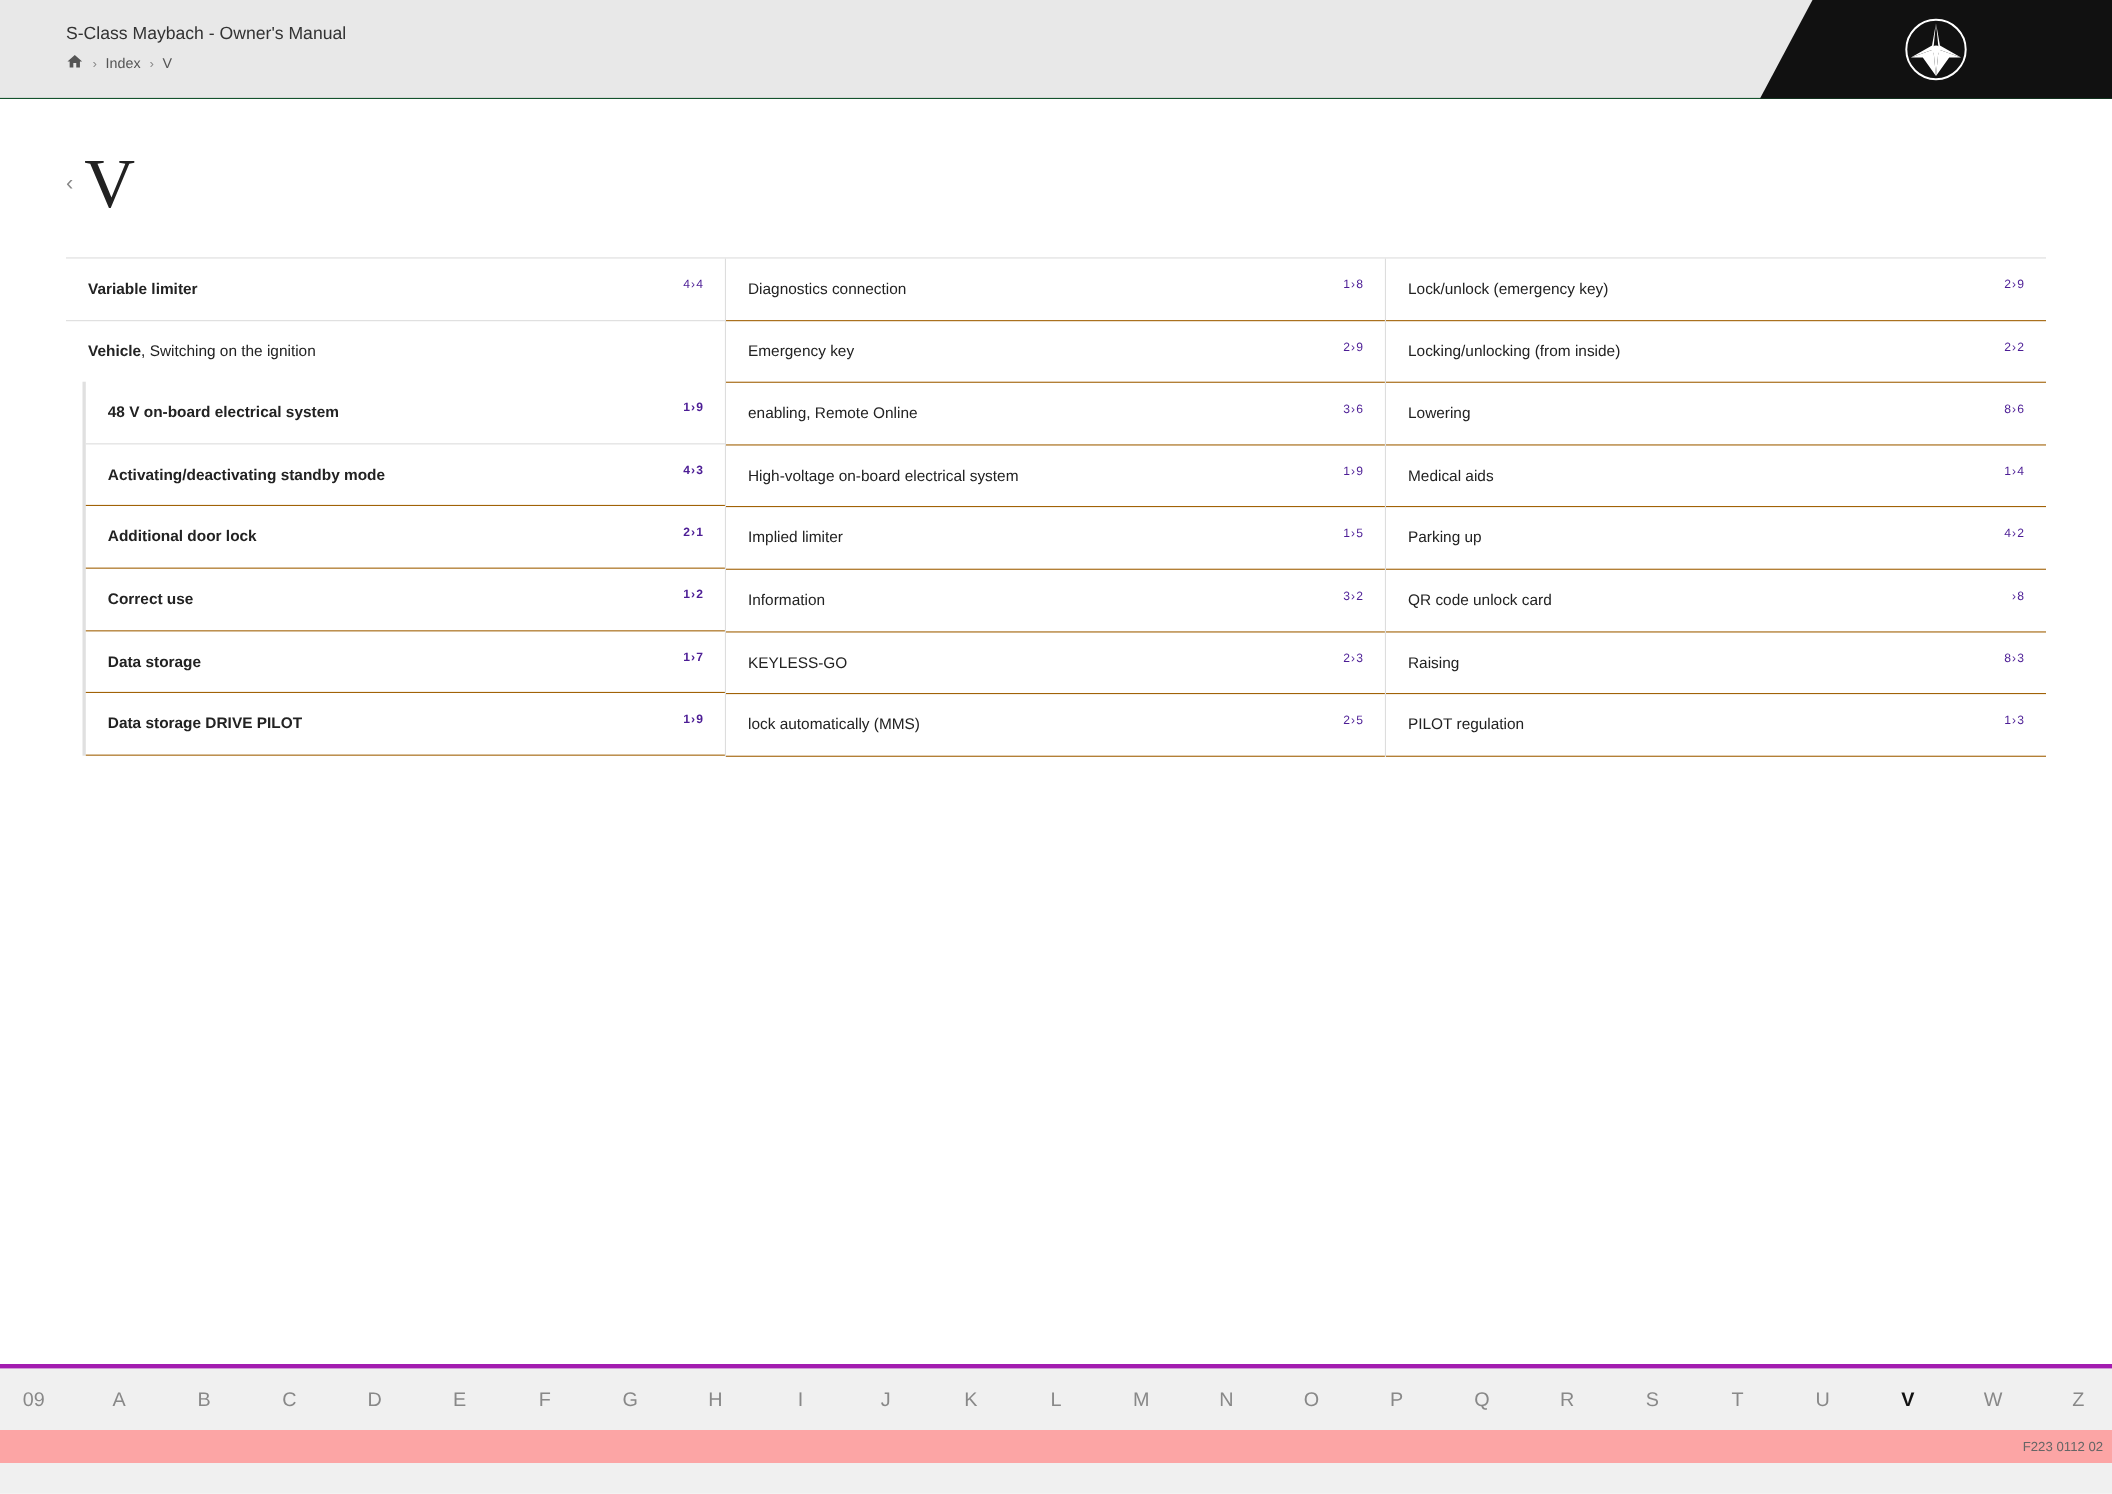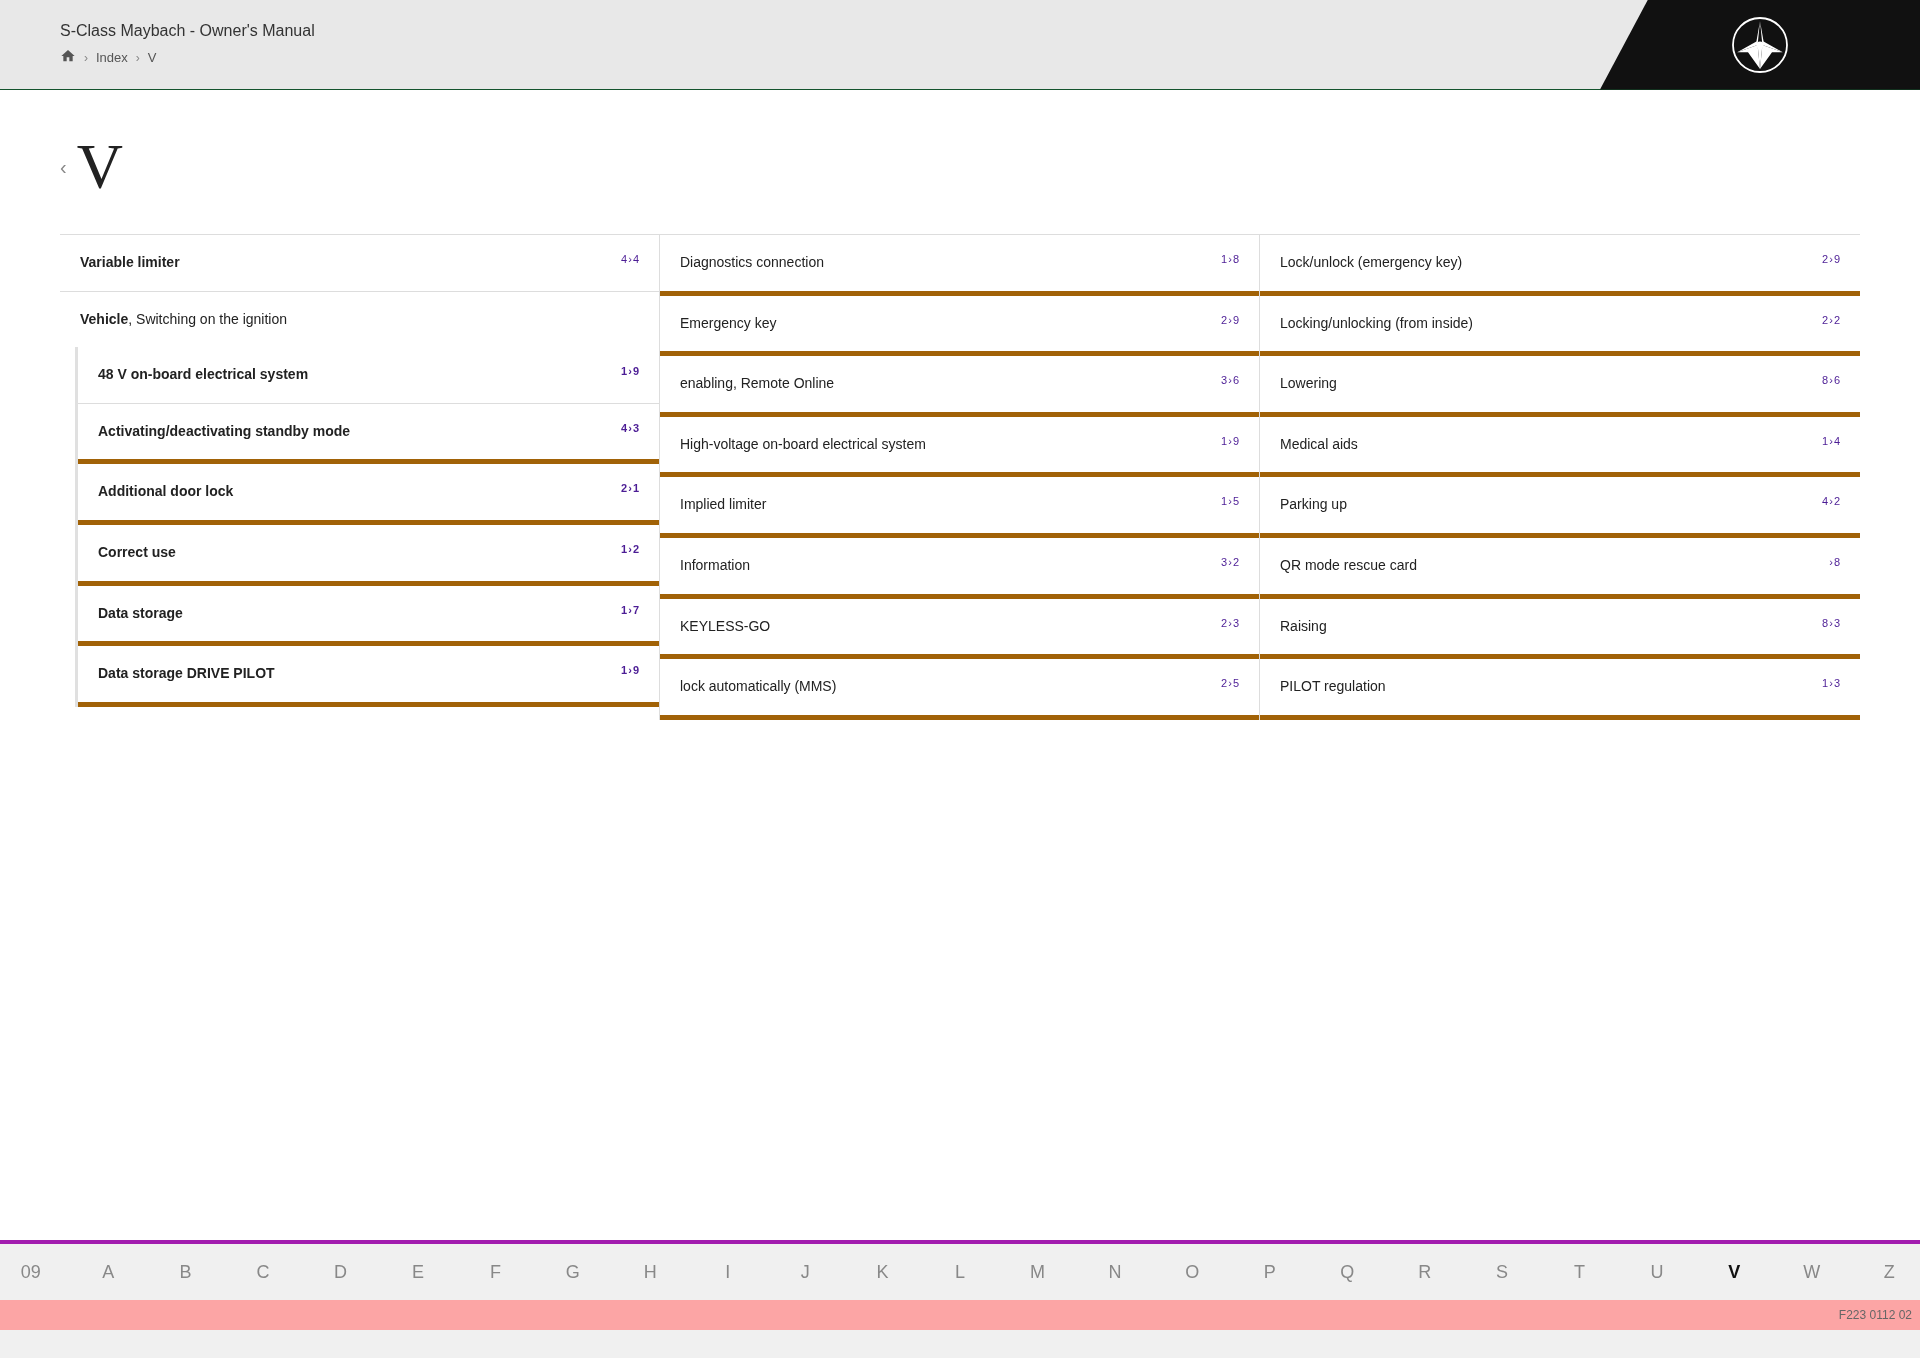--- a/index.html
+++ b/index.html
@@ -96,21 +96,21 @@
     .col:last-child {
       border-right: none;
     }
 
     
     .entry {
       display: flex;
       align-items: flex-start;
       justify-content: space-between;
       padding: 18px 20px;
-      border-bottom: 5px solid #a16207;
+      border-bottom: 1px solid #a16207;
     }
     .entry-text {
       flex: 1;
       padding-right: 10px;
       line-height: 1.4;
     }
     .entry-text.bold {
       font-weight: bold;
     }
     .entry-page {
@@ -302,21 +302,21 @@
       </div>
       <div class="entry">
         <span class="entry-text">Medical aids</span>
         <span class="entry-page">1<span class="arr">›</span>4</span>
       </div>
       <div class="entry">
         <span class="entry-text">Parking up</span>
         <span class="entry-page">4<span class="arr">›</span>2</span>
       </div>
       <div class="entry">
-        <span class="entry-text">QR mode rescue card</span>
+        <span class="entry-text">QR code unlock card</span>
         <span class="entry-page"><span class="arr">›</span>8</span>
       </div>
       <div class="entry">
         <span class="entry-text">Raising</span>
         <span class="entry-page">8<span class="arr">›</span>3</span>
       </div>
       <div class="entry">
         <span class="entry-text">PILOT regulation</span>
         <span class="entry-page">1<span class="arr">›</span>3</span>
       </div>

